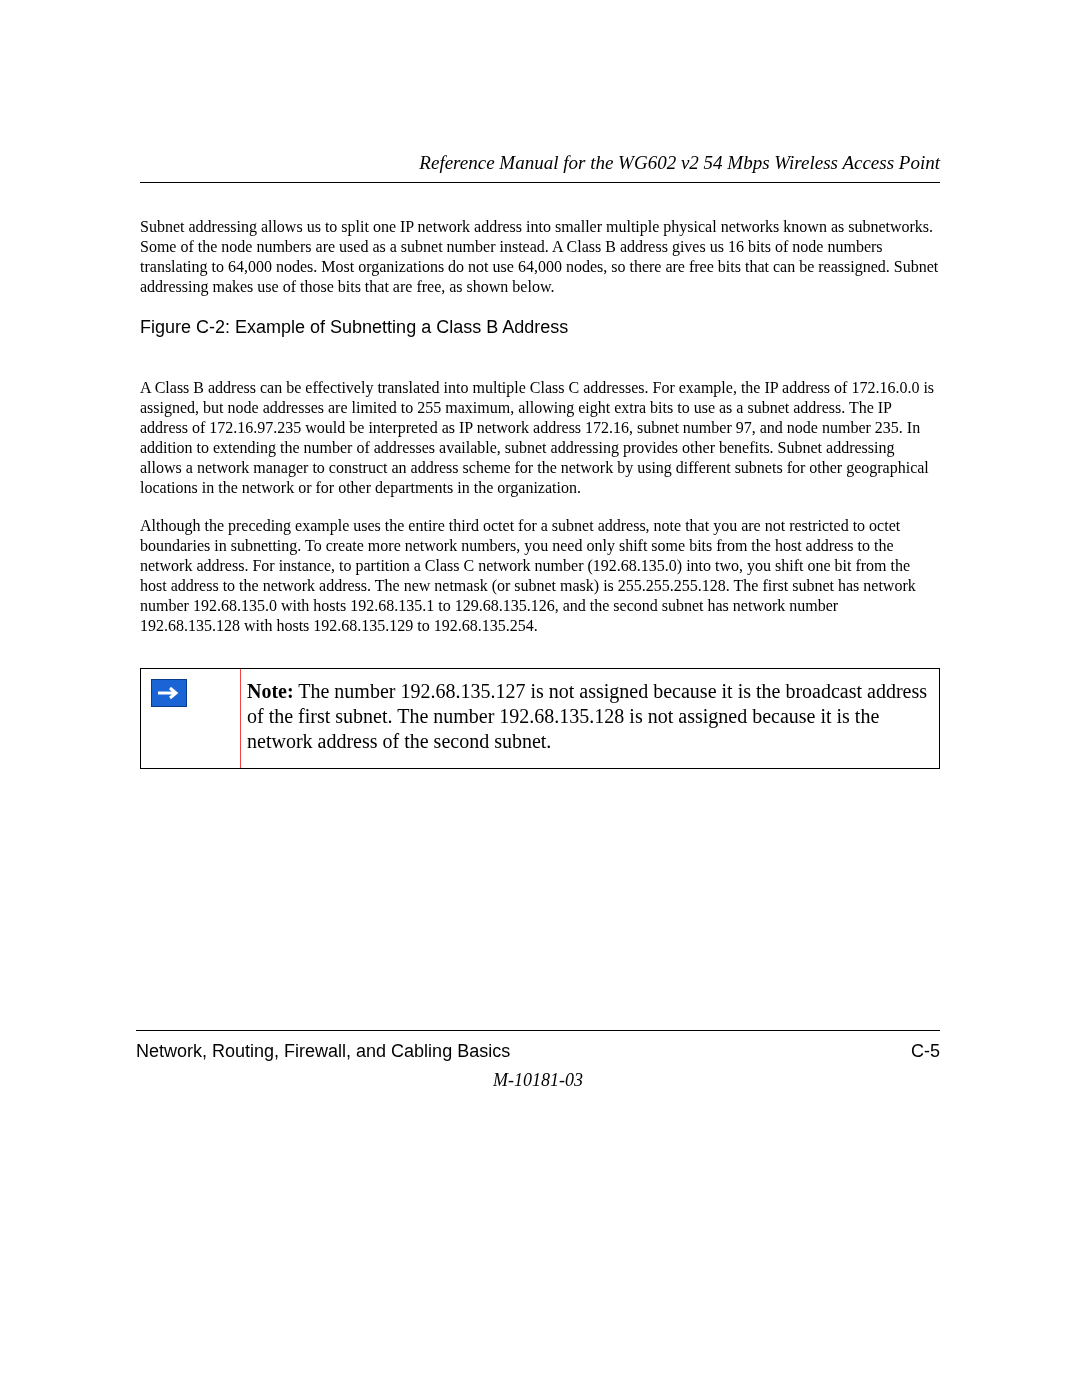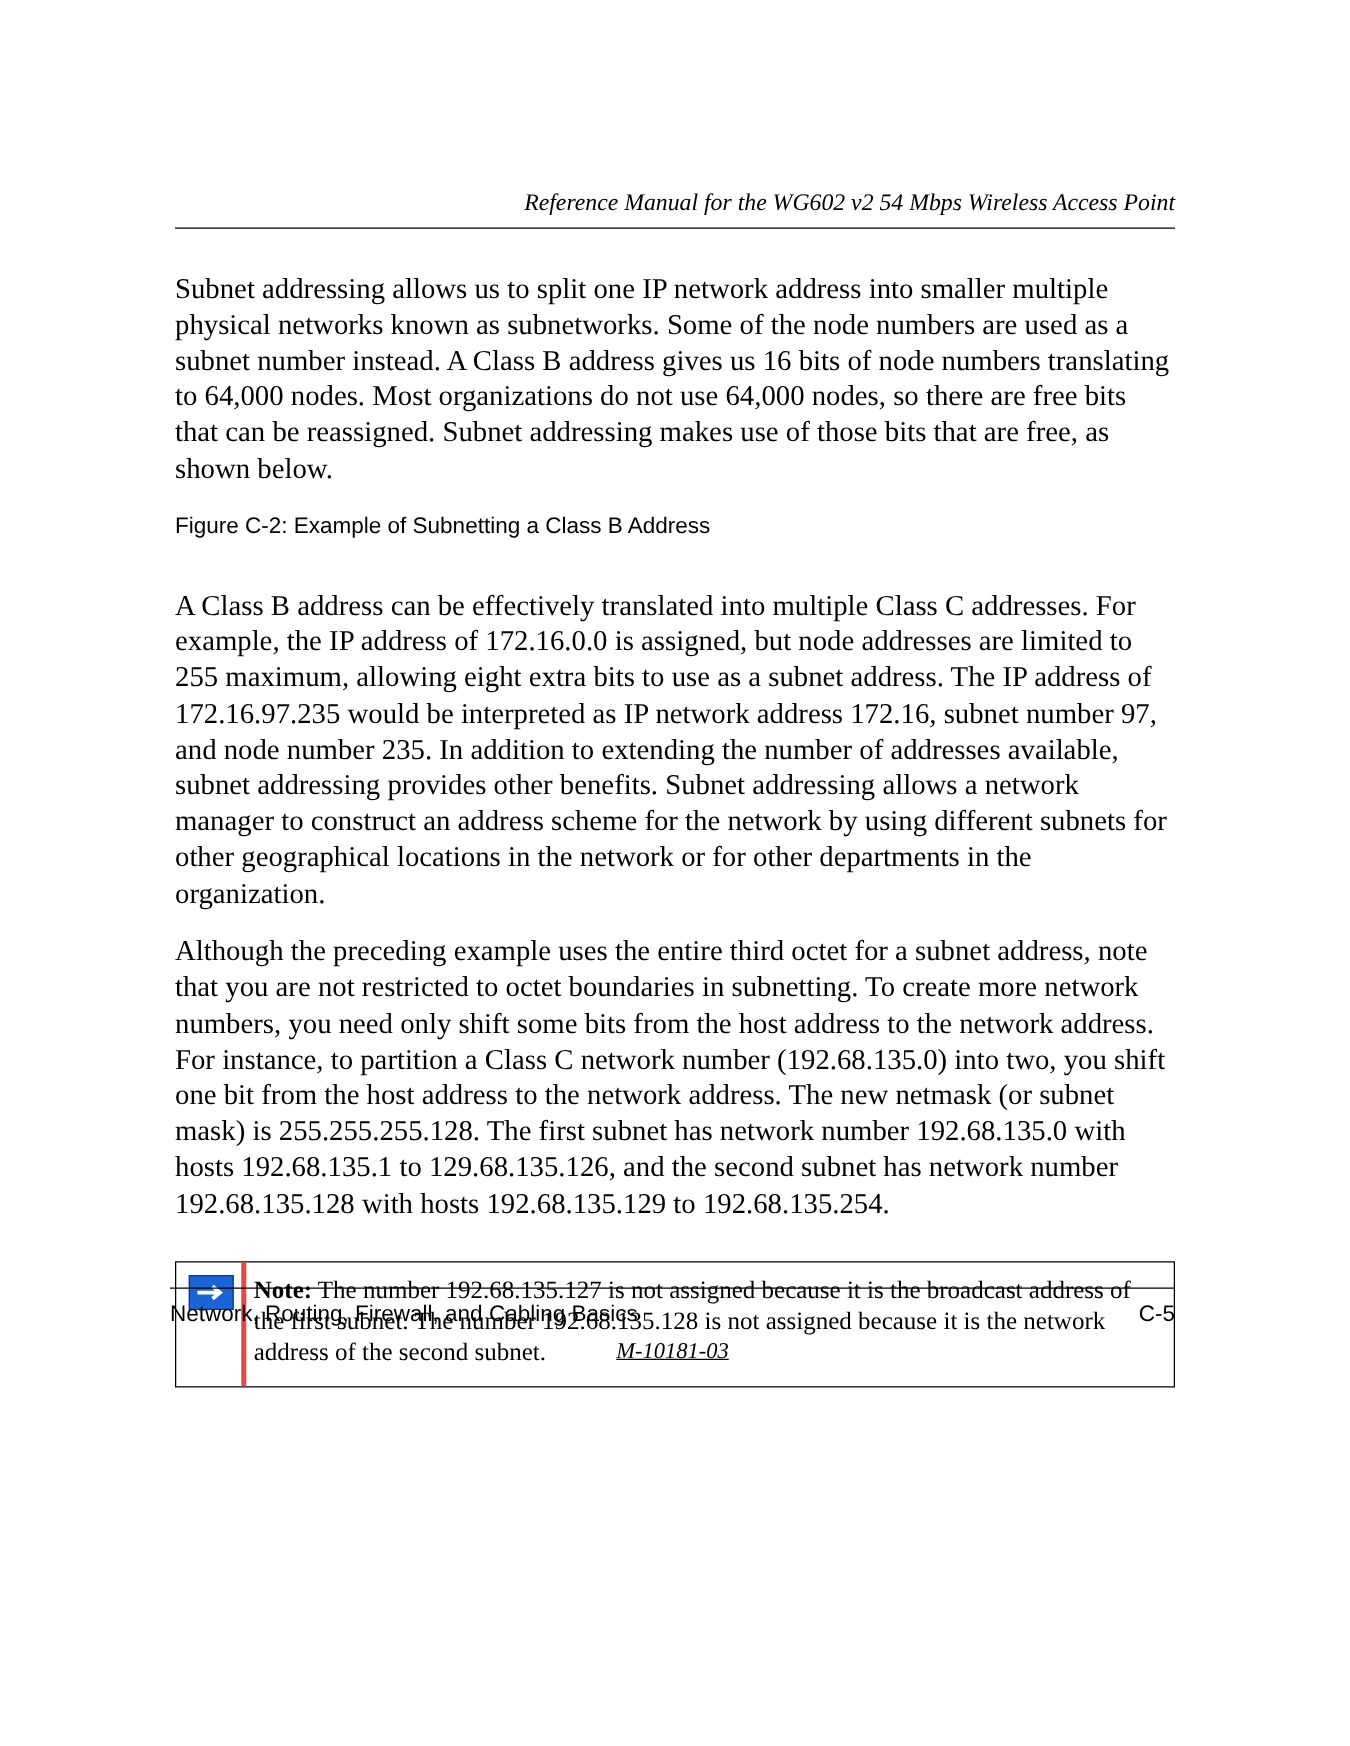--- a/index.html
+++ b/index.html
@@ -23,21 +23,21 @@
       font-style: italic;
       font-size: 19px;
       margin-bottom: 8px;
     }
     .header-rule {
       border: none;
       border-top: 1.5px solid #000;
       margin-bottom: 34px;
     }
     .body-para {
-      font-size: 23px;
+      font-size: 16px;
       line-height: 1.25;
       margin-bottom: 18px;
     }
     .diagram-container {
       margin-top: 28px;
       margin-bottom: 6px;
     }
     .diagram-label-top {
       font-family: Arial, Helvetica, sans-serif;
       font-size: 17px;
@@ -121,21 +121,22 @@
       justify-content: center;
     }
     .note-icon svg {
       display: block;
     }
     .note-text-cell {
       flex: 1;
       padding: 10px 10px 14px 6px;
       font-size: 20px;
       line-height: 1.25;
-      border-left: 4px solid #ef4444;
+      border-left: 1px solid #ef4444;
+      margin-left: 47px;
     }
     .note-bold {
       font-weight: bold;
     }
     .footer {
       position: absolute;
       left: 136px;
       right: 140px;
       top: 1030px;
     }
@@ -149,21 +150,20 @@
       justify-content: space-between;
       font-family: Arial, Helvetica, sans-serif;
       font-size: 18px;
     }
     .footer-docnum {
       text-align: center;
       font-style: italic;
       font-family: "Times New Roman", Times, serif;
       font-size: 18px;
       margin-top: 8px;
-      text-decoration: underline;
     }
   </style>
 </head>
 <body>
 
 <div class="page">
   <div class="header-title">Reference Manual for the WG602 v2 54 Mbps Wireless Access Point</div>
   <hr class="header-rule">
 
   <p class="body-para">Subnet addressing allows us to split one IP network address into smaller multiple physical networks known as subnetworks. Some of the node numbers are used as a subnet number instead. A Class B address gives us 16 bits of node numbers translating to 64,000 nodes. Most organizations do not use 64,000 nodes, so there are free bits that can be reassigned. Subnet addressing makes use of those bits that are free, as shown below.</p>

